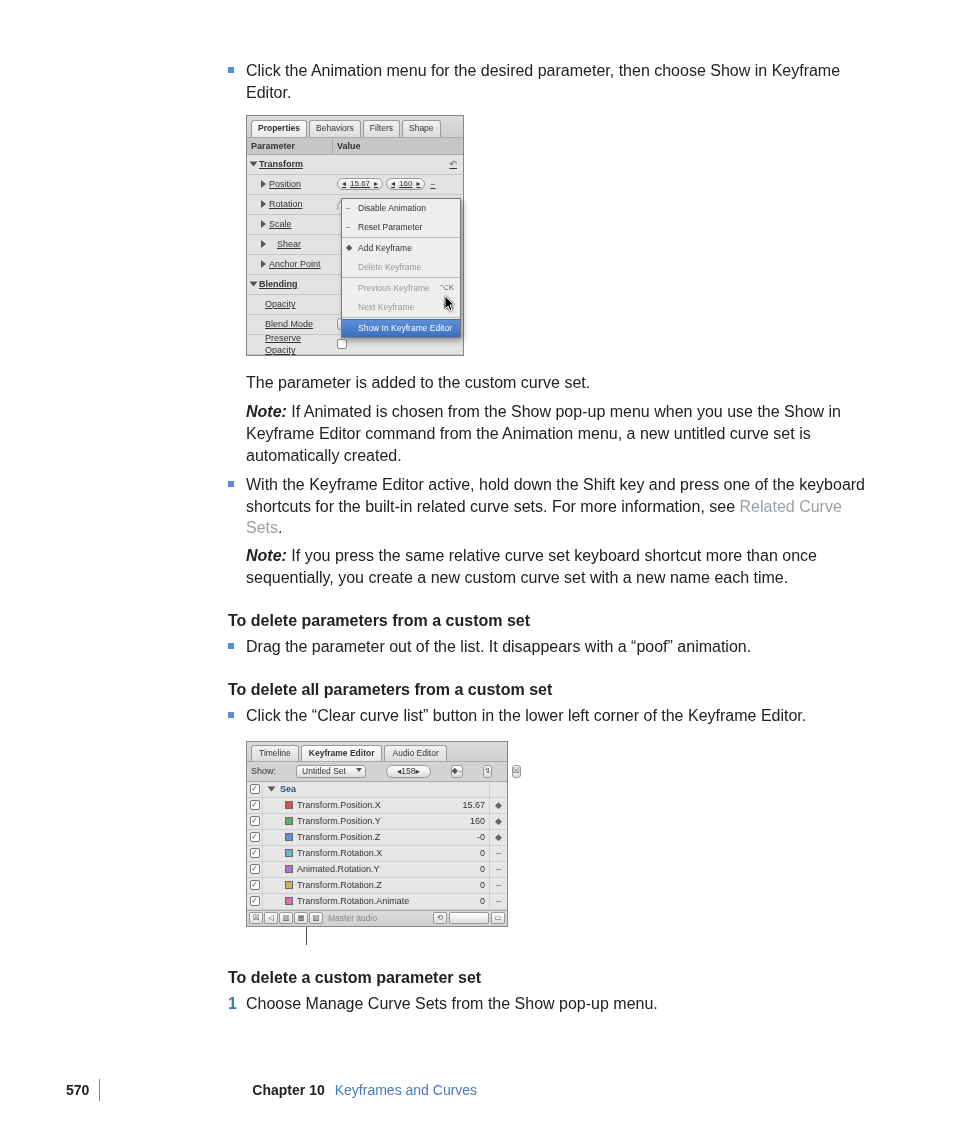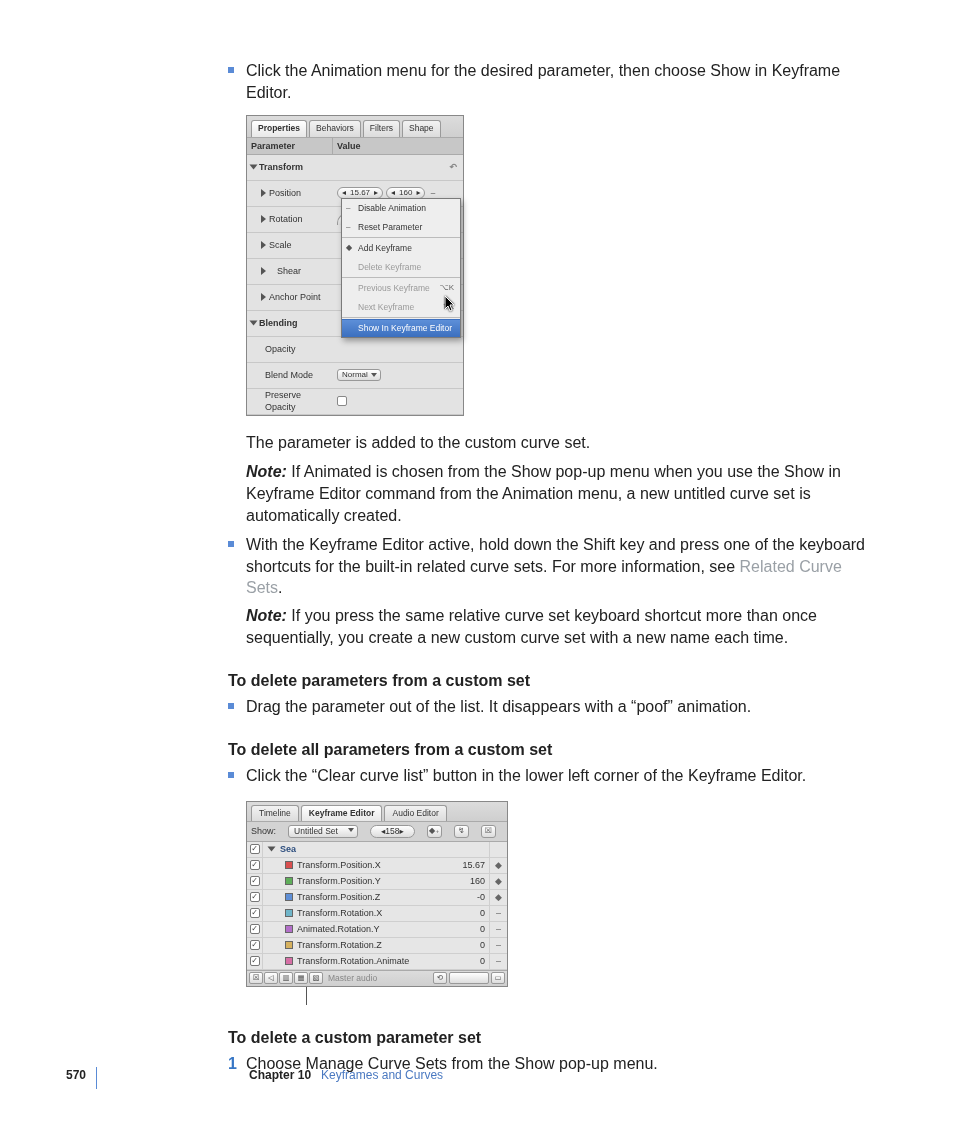--- a/index.html
+++ b/index.html
@@ -74,23 +74,24 @@
     display: flex;
     background: #c7c7c7;
     border-bottom: 1px solid #aaa;
     font-weight: 600;
   }
   .shotA .hdr .c1 { width: 86px; padding: 2px 4px; border-right: 1px solid #aaa; }
   .shotA .hdr .c2 { flex:1; padding: 2px 4px; }
   .shotA .row {
     display: flex;
     align-items: center;
-    height: 26px;
+    height: 20px;
     border-bottom: 1px solid #c8c8c8;
     background: #e3e3e3;
+    text-decoration: underline;
   }
   .shotA .row .lbl { width: 86px; padding: 0 4px; display: flex; align-items: center; gap: 3px; }
   .shotA .row .val { flex:1; padding: 0 4px; display:flex; align-items:center; gap:3px; }
   .shotA .tri { display:inline-block; width:0;height:0;border-top:4px solid transparent;border-bottom:4px solid transparent;border-left:5px solid #555; }
   .shotA .tri.down { transform: rotate(90deg); }
   .shotA .group .lbl { font-weight: 700; }
   .shotA .stepper {
     display:inline-flex; align-items:center;
     background: linear-gradient(#fff,#ddd);
     border:1px solid #999; border-radius:8px;
@@ -169,21 +170,21 @@
   .shotB .tab {
     padding: 2px 7px;
     background: linear-gradient(#f2f2f2,#dcdcdc);
     border: 1px solid #9a9a9a;
     border-bottom: none;
     border-radius: 3px 3px 0 0;
     font-size: 8.5px;
   }
   .shotB .tab.active { background: linear-gradient(#fff,#e8e8e8); font-weight:600; }
   .shotB .showrow {
-    display:flex; align-items:center; gap:12px;
+    display:flex; align-items:center; gap:20px;
     padding: 3px 4px;
     background: #d3d3d3;
     border-bottom: 1px solid #aaa;
   }
   .shotB .popup {
     display:inline-flex; align-items:flex-start;
     background: linear-gradient(#fff,#ddd);
     border:1px solid #999; border-radius:3px;
     height:13px; padding:0 14px 0 5px; font-size:8.5px;
     position:relative; min-width:70px;
@@ -239,22 +240,22 @@
     display:flex;align-items:center;justify-content:center;font-size:7.5px;color:#555;
   }
   .shotB .footer .ftxt { color:#888; margin-left:4px; font-size:8.5px; }
   .shotB .footer .right { margin-left:auto; display:flex; gap:2px; }
   .annot-line {
     width:1px; height:18px; background:#555; margin-left:60px;
   }
 
   
   .page-footer {
-    position:absolute; left:66px; bottom:56px; display:flex; 
-    font-size:12px;
+    position:absolute; left:66px; bottom:44px; display:flex; align-items:center;
+    font-size:14px;
   }
   .page-footer .pn { font-weight:700; color:#222; }
   .page-footer .bar { width:1px; height:22px; background:#5a8bd6; margin:0 12px 0 10px; }
   .page-footer .chap { font-weight:700; margin-right:10px; }
   .page-footer .chapname { color:#4a79c1; }
 </style>
 </head>
 <body>
 
 <div class="page-body">

